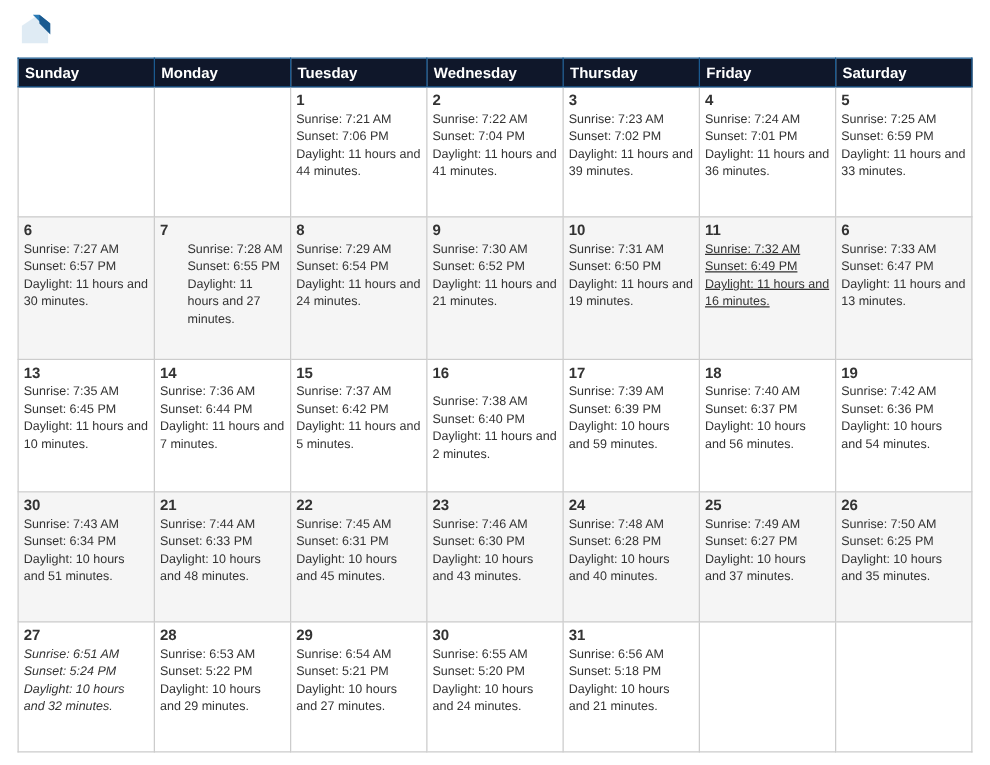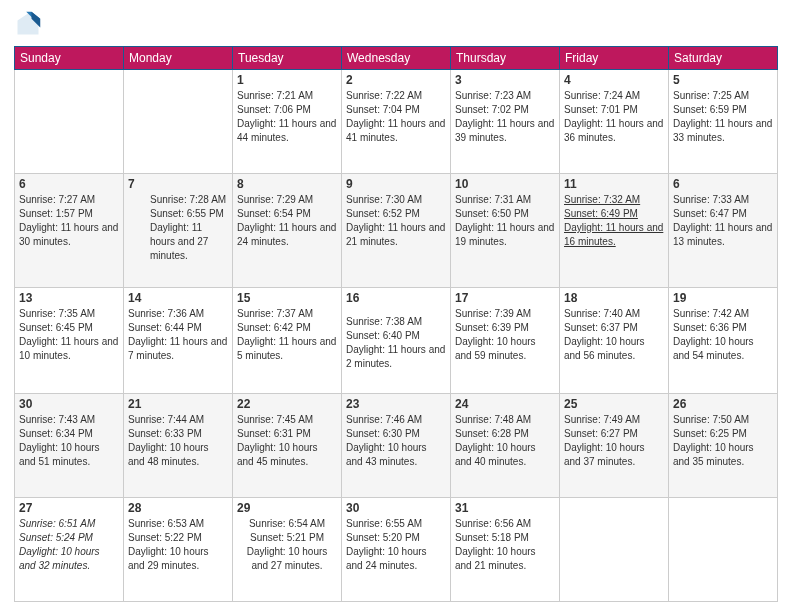--- a/index.html
+++ b/index.html
@@ -60,26 +60,26 @@
       font-size: 14px;
       color: #444;
     }
     .calendar {
       flex: 1;
       border-collapse: collapse;
       width: 100%;
       table-layout: fixed;
     }
     .calendar th {
-      background: #be185d;
+      background: #0f172a;
       color: #fff;
       text-align: left;
       padding: 4px 5px;
       font-size: 12px;
-      font-weight: normal;
+      font-weight: bold;
       border: 1px solid #1a5a90;
     }
     .calendar td {
       vertical-align: top;
       padding: 3px 4px;
       border: 1px solid #ccc;
       background: #fff;
       font-size: 10px;
       color: #333;
       height: 85px;
@@ -170,21 +170,21 @@
             <span class="day-num">5</span>
             <div class="day-info" style="white-space: pre-line;">Sunrise: 7:25 AM
 Sunset: 6:59 PM
 Daylight: 11 hours and 33 minutes.</div>
           </td>
         </tr>
         <tr>
           <td>
             <span class="day-num">6</span>
             <div class="day-info" style="white-space: pre-line;">Sunrise: 7:27 AM
-Sunset: 1:57 PM
+Sunset: 6:57 PM
 Daylight: 11 hours and 30 minutes.</div>
           </td>
           <td>
             <span class="day-num">7</span>
             <div class="day-info" style="white-space: pre-line; margin-left: 22px;">Sunrise: 7:28 AM
 Sunset: 6:55 PM
 Daylight: 11 hours and 27 minutes.</div>
           </td>
           <td>
             <span class="day-num">8</span>
@@ -313,21 +313,21 @@
 Daylight: 10 hours and 32 minutes.</div>
           </td>
           <td>
             <span class="day-num">28</span>
             <div class="day-info" style="white-space: pre-line;">Sunrise: 6:53 AM
 Sunset: 5:22 PM
 Daylight: 10 hours and 29 minutes.</div>
           </td>
           <td>
             <span class="day-num">29</span>
-            <div class="day-info" style="white-space: pre-line; text-align: center;">Sunrise: 6:54 AM
+            <div class="day-info" style="white-space: pre-line;">Sunrise: 6:54 AM
 Sunset: 5:21 PM
 Daylight: 10 hours and 27 minutes.</div>
           </td>
           <td>
             <span class="day-num">30</span>
             <div class="day-info" style="white-space: pre-line;">Sunrise: 6:55 AM
 Sunset: 5:20 PM
 Daylight: 10 hours and 24 minutes.</div>
           </td>
           <td>

